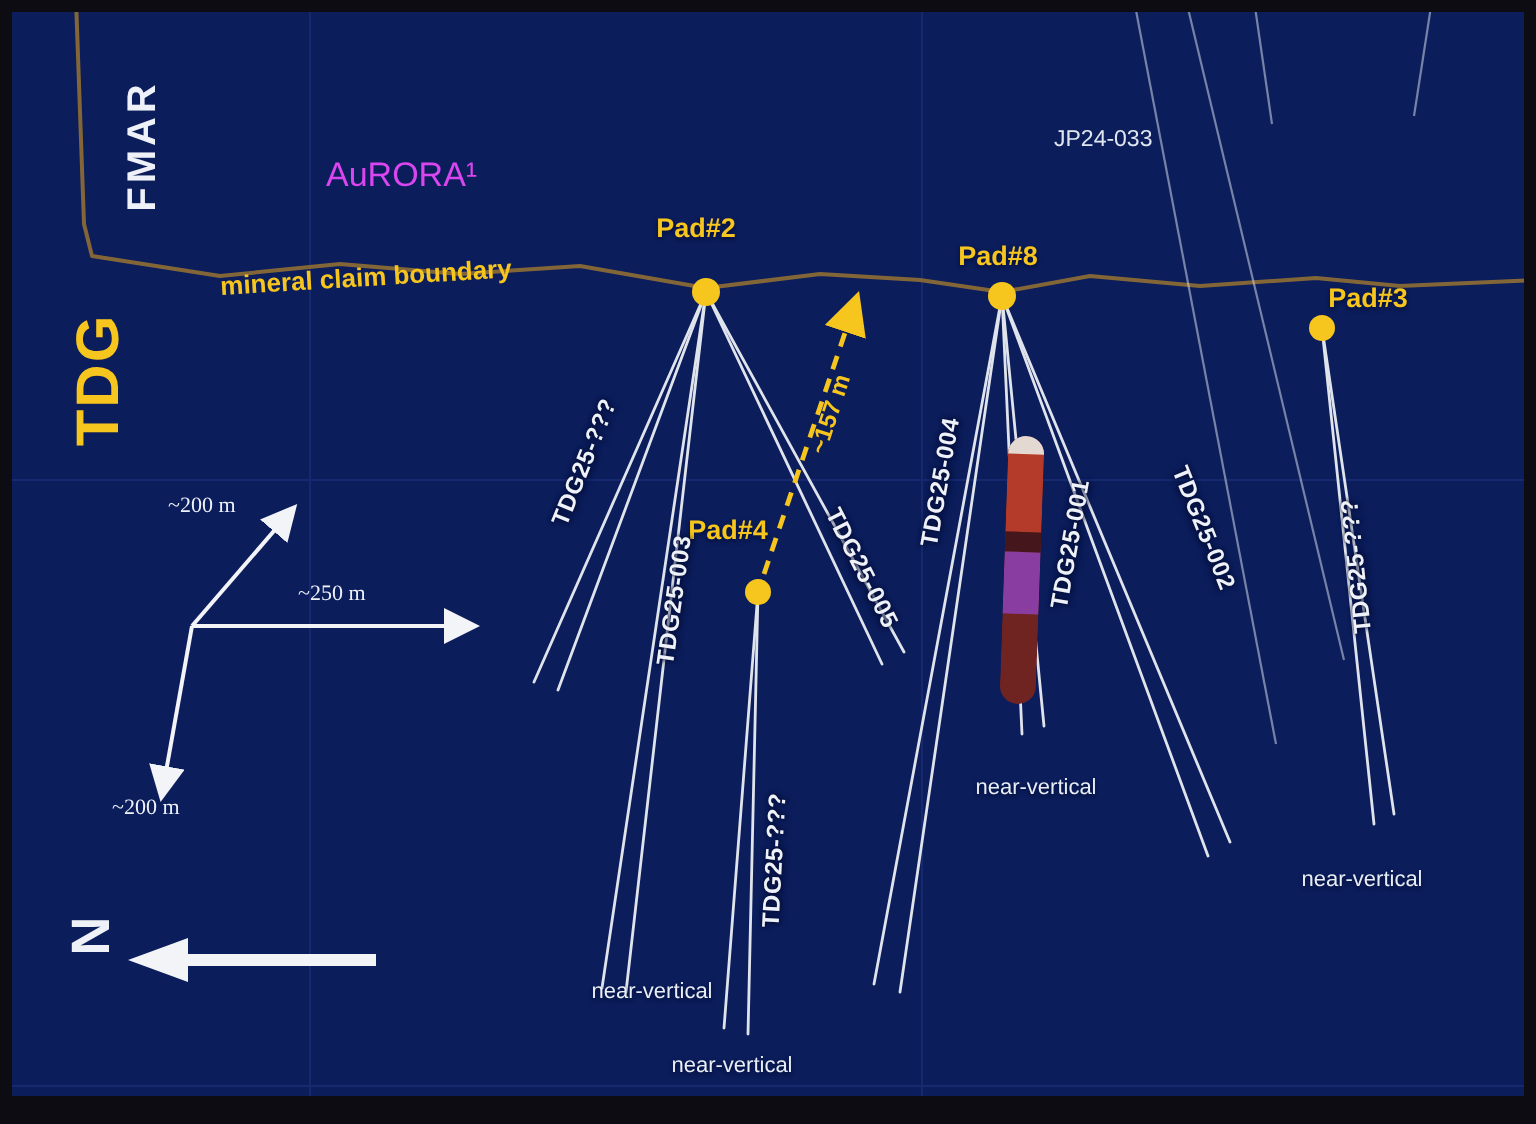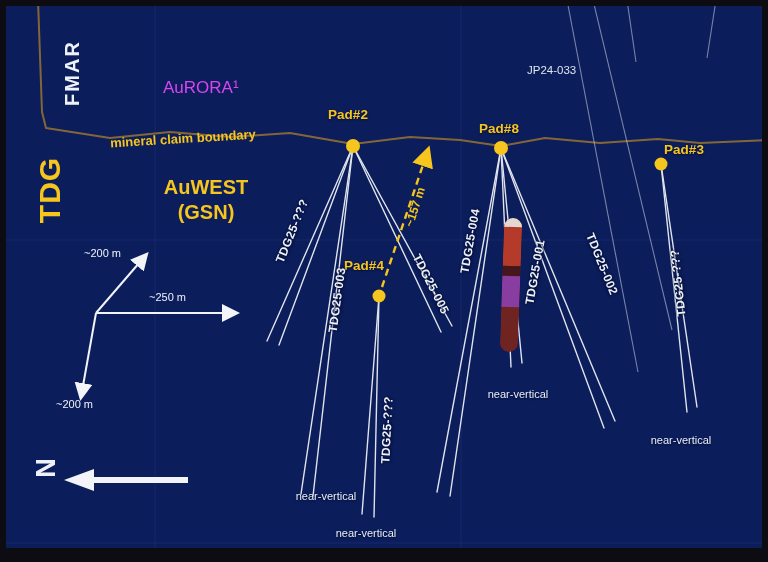--- a/index.html
+++ b/index.html
@@ -9,21 +9,21 @@
     font-family:"Liberation Sans",sans-serif;
   }
   #linework{position:absolute;left:0;top:0;}
   .lbl{position:absolute;white-space:nowrap;color:#eef2f8;}
   .ctr{transform:translate(-50%,-50%);}
   .yellow{color:#f6c51e;}
   .holelbl{font-weight:bold;font-size:12px;letter-spacing:.3px;
     text-shadow:0 1px 3px rgba(4,12,50,.95),0 0 2px rgba(4,12,50,.9);}
   .padlbl{font-weight:bold;font-size:13.5px;text-shadow:0 1px 2px rgba(4,12,50,.9);}
   .nv{font-size:11px;color:#e9eef6;text-shadow:0 1px 2px rgba(4,12,50,.9);}
-  .scalelbl{font-size:11px;color:#eef2f8;}
+  .scalelbl{font-size:11px;color:#eef2f8;font-family:Liberation Serif, serif;}
   .frame{position:absolute;inset:0;border:6px solid #0c0c12;border-bottom-width:14px;
     box-sizing:border-box;pointer-events:none;}
 </style>
 </head>
 <body>
 
 <div id="stage">
 
   <svg id="linework" width="768" height="562" viewBox="0 0 768 562">
     <defs>
@@ -109,24 +109,20 @@
   </svg>
 
   <div class="lbl ctr" style="left:72px;top:73px;transform:translate(-50%,-50%) rotate(-90deg);
               font-size:20px;font-weight:600;letter-spacing:2px;">FMAR</div>
 
   <div class="lbl" style="left:163px;top:78px;font-size:17px;color:#d946ef;">AuRORA¹</div>
 
   <div class="lbl ctr yellow" style="left:50px;top:190px;transform:translate(-50%,-50%) rotate(-90deg);
               font-size:30px;font-weight:bold;letter-spacing:1px;">TDG</div>
 
-  <div class="lbl ctr yellow" style="left:206px;top:200px;text-align:center;font-size:20px;font-weight:bold;line-height:1.25;">
-    <div>AuWEST</div>
-    <div>(GSN)</div>
-  </div>
 
   <div class="lbl yellow" style="left:110px;top:131px;font-size:13px;font-weight:bold;transform:rotate(-3.5deg);">mineral claim boundary</div>
 
   <div class="lbl" style="left:527px;top:64px;font-size:11.5px;color:#dfe6f0;">JP24-033</div>
 
   <div class="lbl ctr padlbl yellow" style="left:348px;top:114px;">Pad#2</div>
   <div class="lbl ctr padlbl yellow" style="left:499px;top:128px;">Pad#8</div>
   <div class="lbl ctr padlbl yellow" style="left:652px;top:149px;margin-left:32px;">Pad#3</div>
   <div class="lbl ctr padlbl yellow" style="left:364px;top:265px;">Pad#4</div>
 

